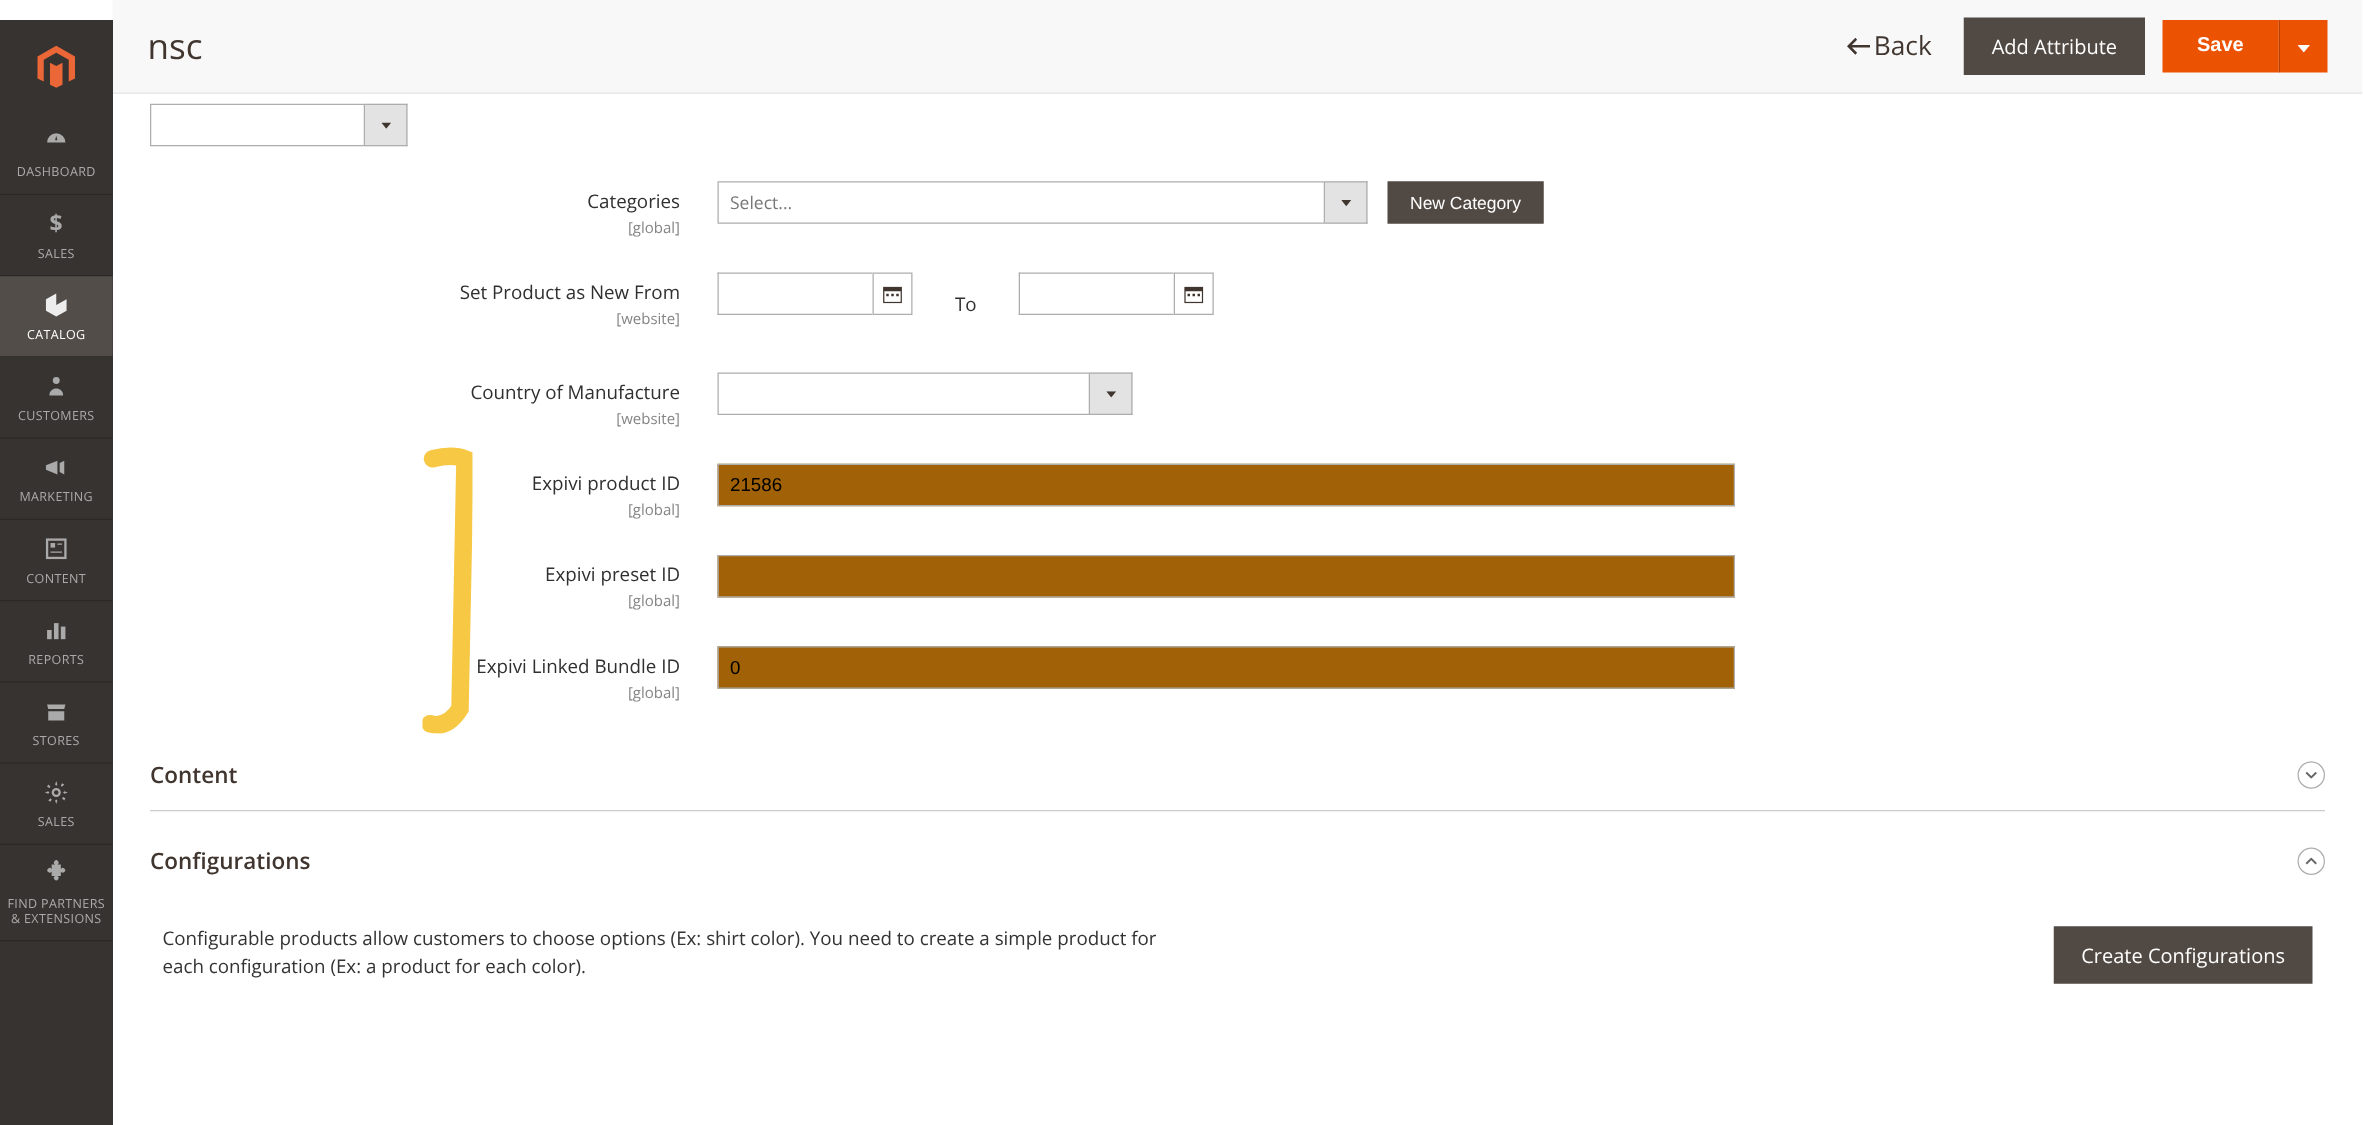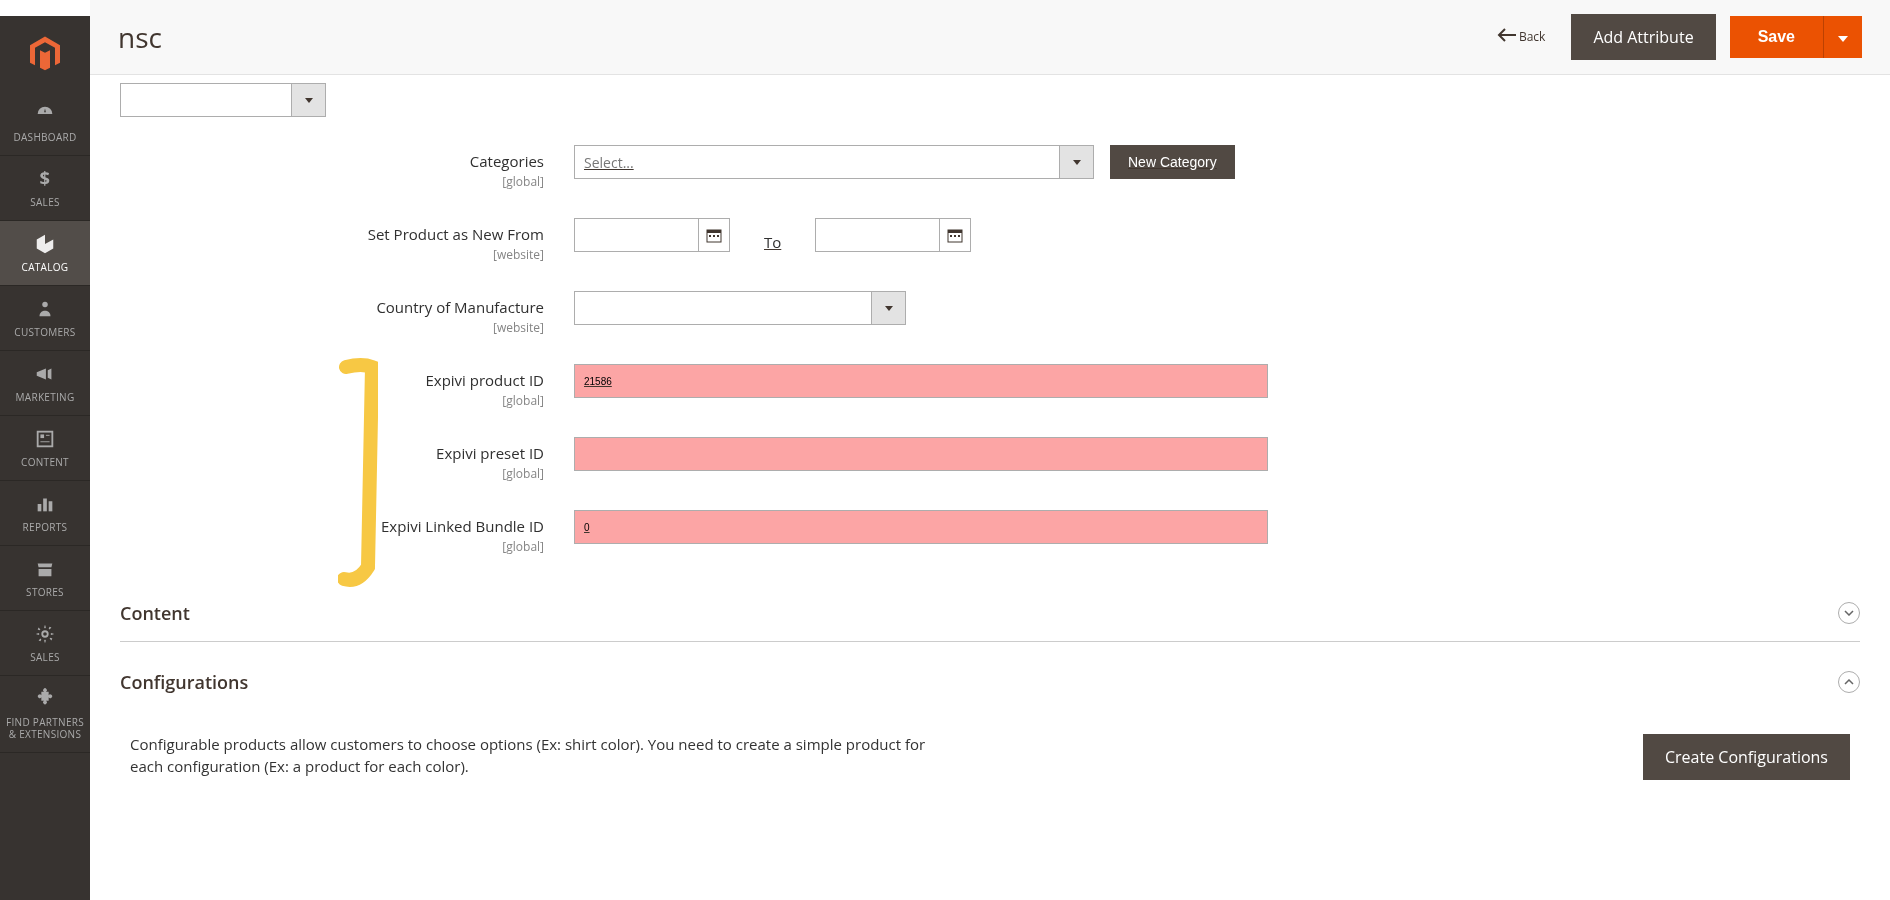--- a/index.html
+++ b/index.html
@@ -21,54 +21,54 @@
 
 .main { margin-left: 90px; }
 
 .header {
   position: sticky; top: 0; background: #f8f8f8;
   border-bottom: 1px solid #e3e3e3; padding: 14px 28px;
   display: flex; align-items: center; justify-content: space-between; z-index: 50;
 }
 .header h1 { font-size: 28px; font-weight: 400; color: #41362f; }
 .header-actions { display: flex; align-items: center; gap: 14px; }
-.back-btn { display: flex; gap: 2px; font-size: 12px; color: #41362f; cursor: pointer; padding: 8px 12px; }
+.back-btn { display: flex; align-items: center; gap: 2px; font-size: 21px; color: #41362f; cursor: pointer; padding: 8px 12px; }
 .btn { padding: 12px 22px; font-size: 16px; border: none; cursor: pointer; font-family: inherit; }
 .btn-dark { background: #514943; color: #fff; }
 .btn-save-wrap { display: flex; border-radius: 19px; }
 .btn-save { background: #eb5202; color: #fff; padding: 12px 28px; font-size: 16px; border: none; cursor: pointer; font-weight: 600; }
 .btn-save-drop { background: #eb5202; color: #fff; border: none; border-left: 1px solid rgba(0,0,0,0.2); padding: 12px 14px; cursor: pointer; }
 
 .form-area { padding: 20px 30px 30px 30px; }
 .form-row { display: flex; align-items: flex-start; margin-bottom: 28px; }
 .form-label-col { width: 454px; flex-shrink: 0; text-align: right; padding-right: 30px; padding-top: 6px; }
 .form-label { font-size: 15px; color: #303030; }
 .form-scope { font-size: 12px; color: #858585; display: block; margin-top: 2px; }
-.form-field-col { flex: 1; display: flex; align-items: flex-end; gap: 16px; text-decoration: underline; }
+.form-field-col { flex: 1; display: flex; align-items: flex-start; gap: 16px; }
 
 .text-input {
-  height: 34px; border: 1px solid #adadad; padding: 0 9px; font-size: 10px;
-  width: 694px; background: #fca5a5;
+  height: 34px; border: 1px solid #adadad; padding: 0 9px; font-size: 15px;
+  width: 814px; background: #a16207;
 }
 
 .select-wrap { display: flex; }
 .select-input {
   height: 34px; border: 1px solid #adadad; padding: 0 9px; font-size: 14px;
   background: #fff; width: 486px; display: flex; align-items: center; color: #303030;
 }
 .select-input.wide { width: 298px; }
 .select-drop {
   height: 34px; width: 34px; border: 1px solid #adadad; border-left: none;
   background: #e3e3e3; display: flex; align-items: center; justify-content: center; cursor: pointer;
 }
 
 .date-wrap { display: flex; align-items: center; }
 .date-input { height: 34px; width: 124px; border: 1px solid #adadad; border-right: none; padding: 0 9px; }
 .date-btn { height: 34px; width: 32px; border: 1px solid #adadad; background: #fff; display: flex; align-items: center; justify-content: center; cursor: pointer; }
-.to-label { margin: 0 18px; font-size: 15px; color: #303030; }
+.to-label { margin: 16px 18px; font-size: 15px; color: #303030; }
 
 .btn-dark-sm { background: #514943; color: #fff; padding: 9px 18px; font-size: 14px; border: none; cursor: pointer; }
 
 .section-head {
   border-bottom: 1px solid #ccc; padding: 18px 0 16px 0; margin-top: 10px;
   display: flex; justify-content: space-between; align-items: center; cursor: pointer;
 }
 .section-head h2 { font-size: 18px; font-weight: 600; color: #41362f; }
 .collapse-icon {
   width: 22px; height: 22px; border: 1px solid #adadad; border-radius: 50%;

